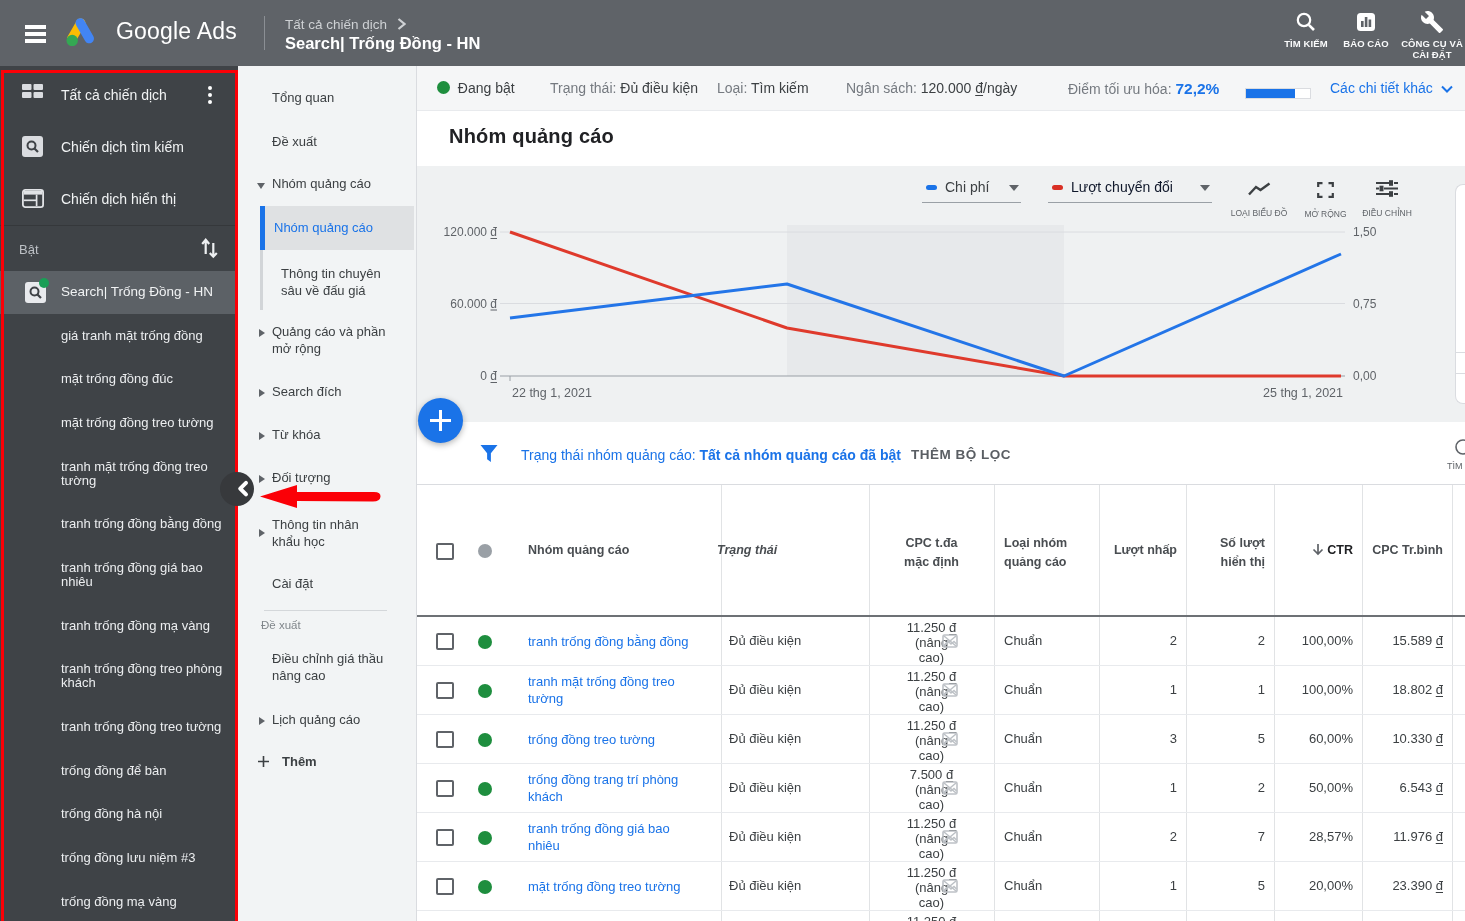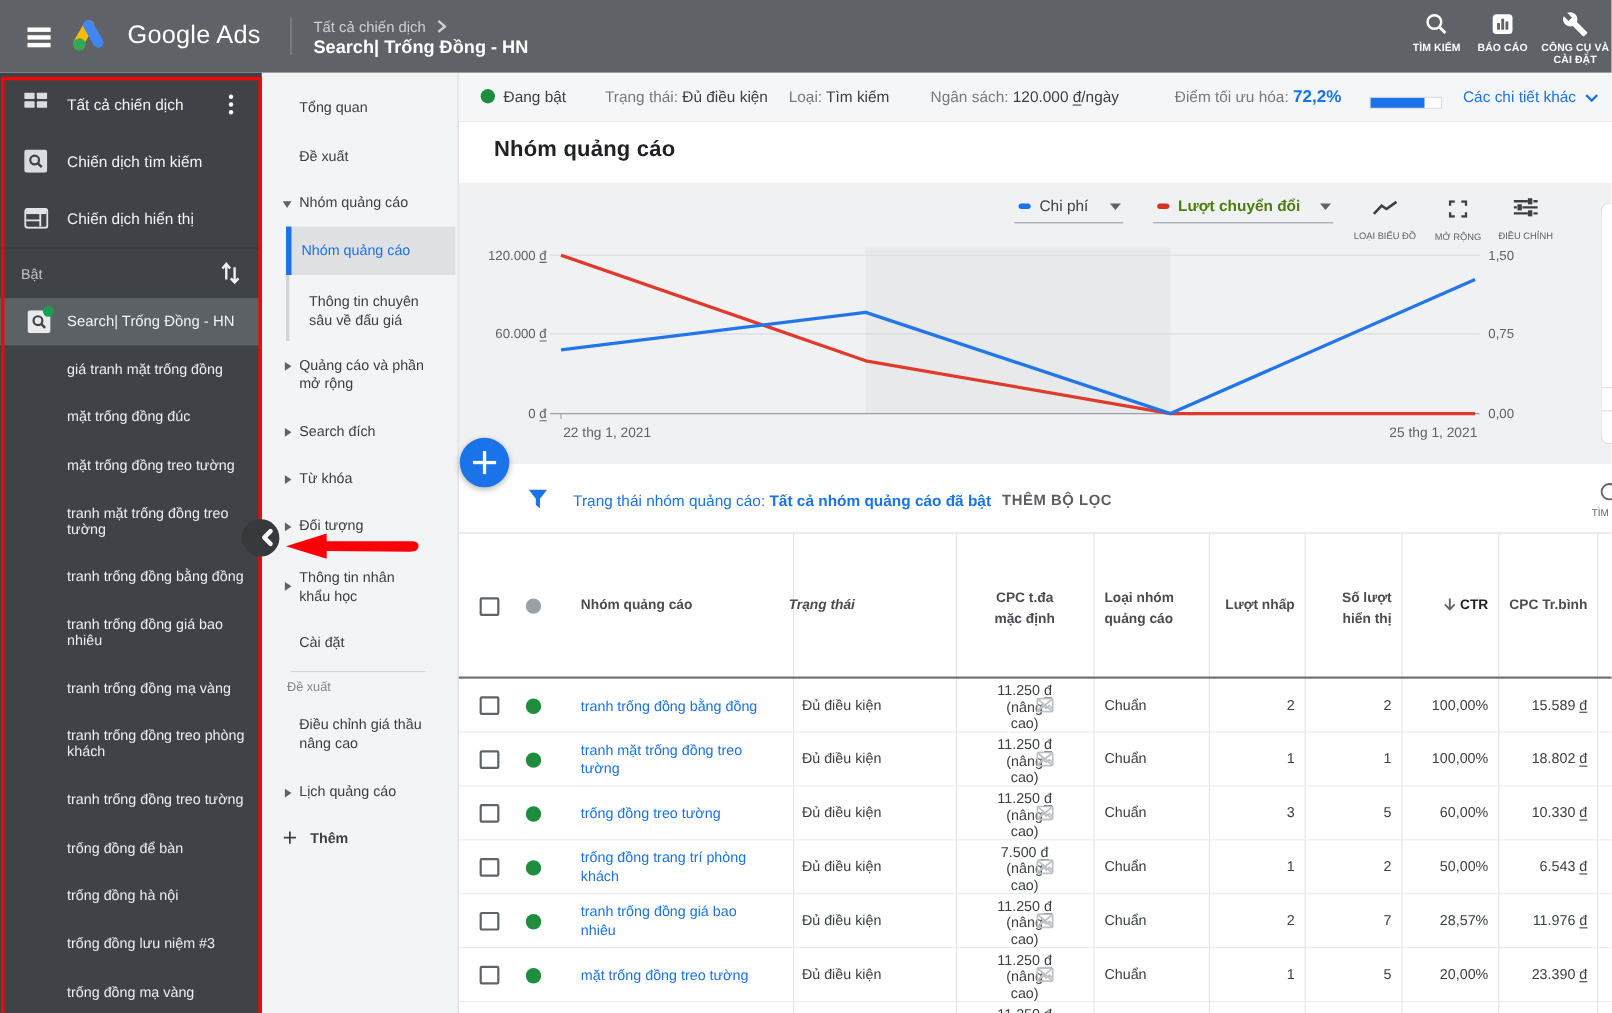--- a/index.html
+++ b/index.html
@@ -253,21 +253,21 @@
     </div>
   <div class="chartsec" id="chartsec">
 
     <div style="position:absolute;left:506px;top:9px;width:99px;height:28px;border-bottom:1px solid #9aa0a6;">
       <span style="position:absolute;left:4px;top:10px;width:11px;height:5px;border-radius:2.5px;background:#1a73e8;"></span>
       <span style="position:absolute;left:23px;top:4px;font-size:14px;color:#3c4043;">Chi phí</span>
       <span style="position:absolute;right:2px;top:10px;width:0;height:0;border-top:6px solid #5f6368;border-left:5px solid transparent;border-right:5px solid transparent;"></span>
     </div>
     <div style="position:absolute;left:632px;top:9px;width:164px;height:28px;border-bottom:1px solid #9aa0a6;">
       <span style="position:absolute;left:4px;top:10px;width:11px;height:5px;border-radius:2.5px;background:#d93025;"></span>
-      <span style="position:absolute;left:23px;top:4px;font-size:14px;color:#4d7c0f;font-weight:bold;">Lượt chuyển đổi</span>
+      <span style="position:absolute;left:23px;top:4px;font-size:14px;color:#0f172a;">Lượt chuyển đổi</span>
       <span style="position:absolute;right:2px;top:10px;width:0;height:0;border-top:6px solid #5f6368;border-left:5px solid transparent;border-right:5px solid transparent;"></span>
     </div>
 
     <div style="position:absolute;left:813px;top:0px;width:60px;text-align:center;">
       <svg width="25" height="14" viewBox="0 0 25 14" style="margin-top:15.5px;">
           <path d="M2 12.5 L9 5 L13.5 8 L22.5 1.5" stroke="#3c4043" stroke-width="2.4" fill="none"></path>
         </svg>
       <div style="font-size:8.5px;color:#5f6368;margin-top:9px;line-height:8px;">LOẠI BIỂU ĐỒ</div>
     </div>
     <div style="position:absolute;left:882px;top:0px;width:55px;text-align:center;">

